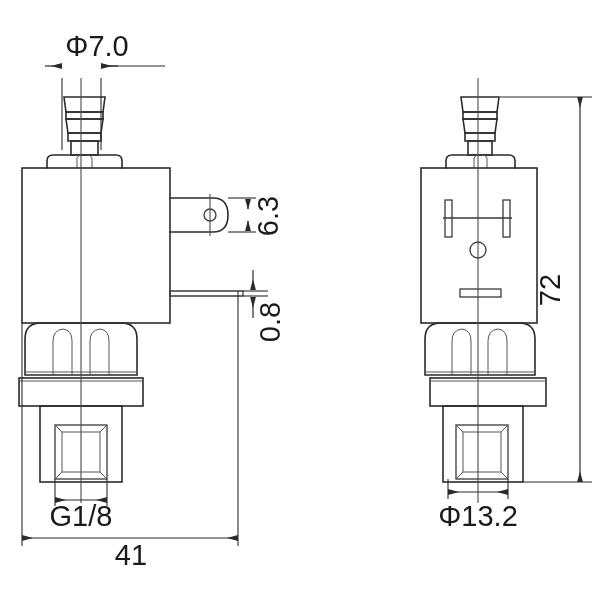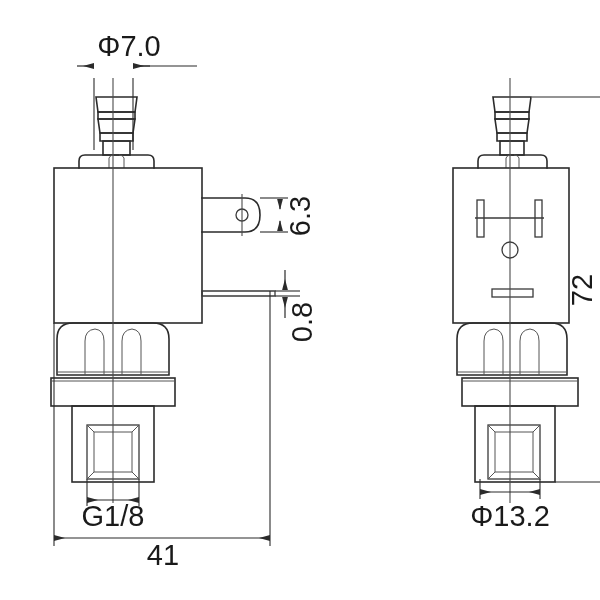--- a/index.html
+++ b/index.html
@@ -13,21 +13,20 @@
     font-family: "Liberation Sans", sans-serif;
     overflow: hidden;
     position: relative;
   }
   #drawing-root {
     position: absolute;
     left: 0;
     top: 0;
     width: 516px;
     height: 600px;
-    margin-left: 32px;
   }
   svg.tech-drawing {
     display: block;
     width: 600px;
     height: 600px;
     background: #ffffff;
   }
   .outline {
     fill: none;
     stroke: #2b2b2b;

